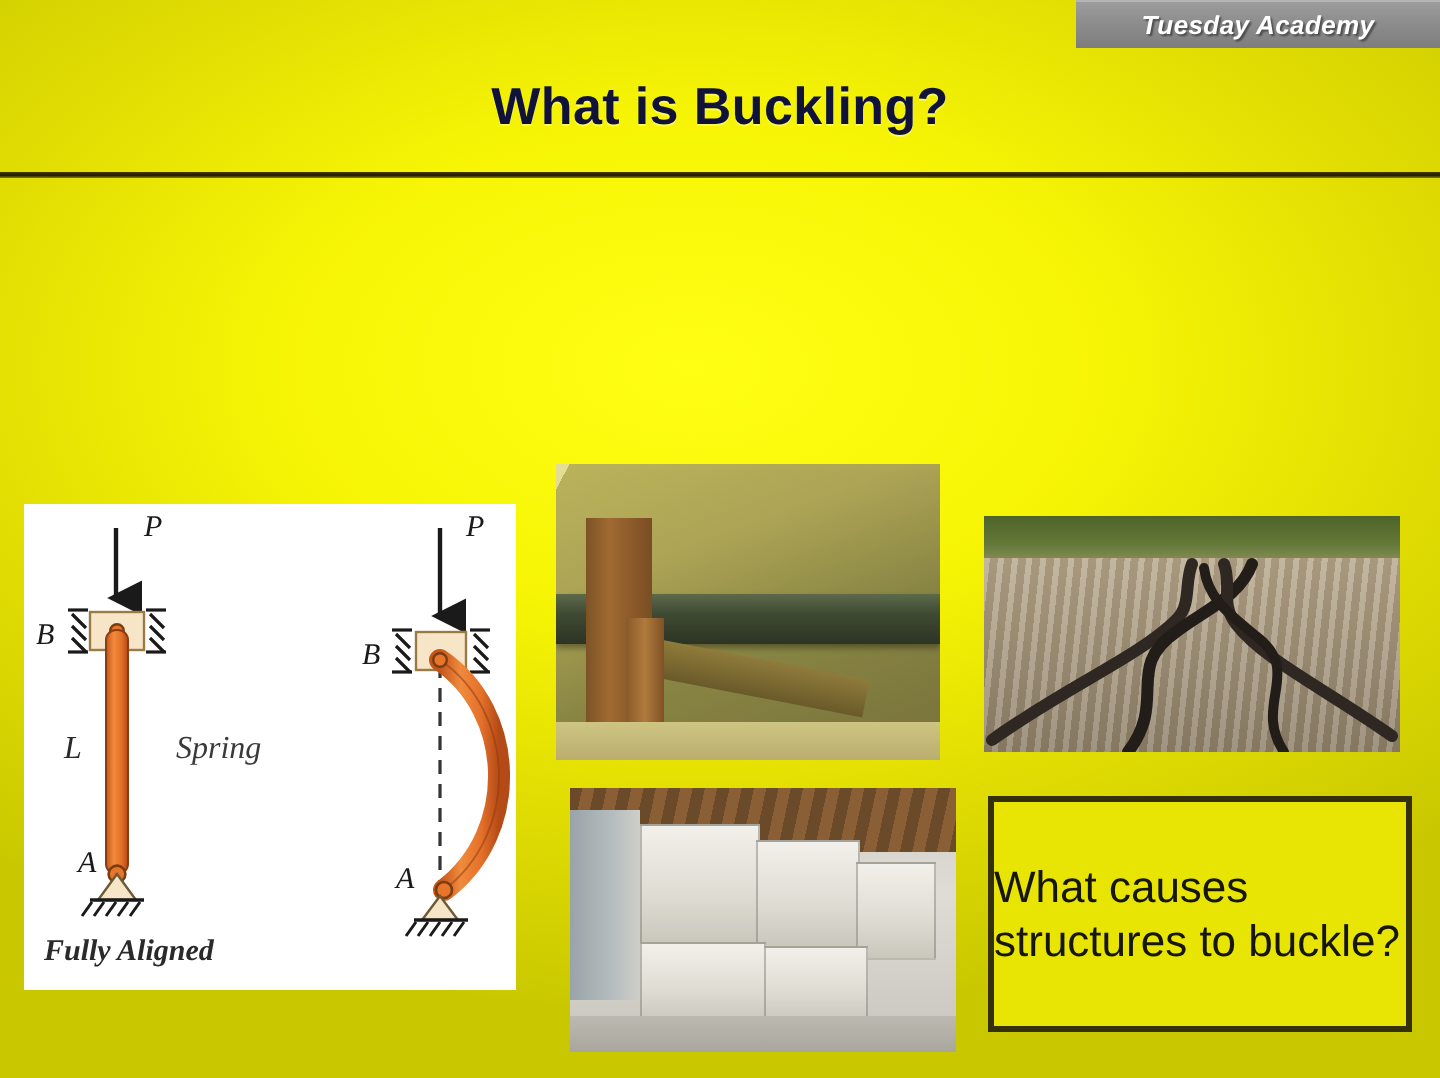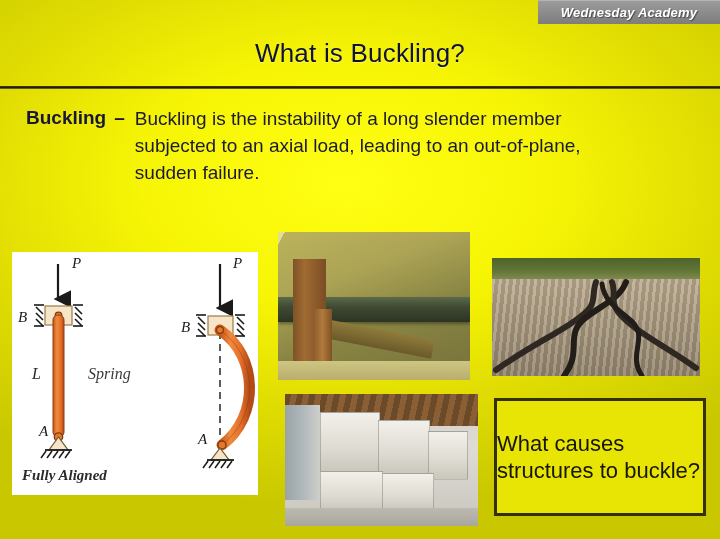--- a/index.html
+++ b/index.html
@@ -14,21 +14,21 @@
   
   #badge{position:absolute;left:538px;top:0;width:182px;height:24px;
     background:linear-gradient(180deg,#9d9d9d 0%,#8e8e8e 45%,#7d7d7d 100%);
     display:flex;align-items:center;justify-content:center;
     box-shadow:inset 0 1px 0 #b5b5b5;}
   #badge span{color:#ffffff;font-size:13px;font-weight:bold;font-style:italic;
     letter-spacing:.2px;text-shadow:1px 1px 1px rgba(0,0,0,.45);}
 
   
   #title{position:absolute;left:0;top:38px;width:720px;text-align:center;}
-  #title span{font-size:26px;font-weight:normal;color:#10123a;letter-spacing:.2px;
+  #title span{font-size:26px;font-weight:bold;color:#10123a;letter-spacing:.2px;
     text-shadow:0 1px 0 rgba(255,255,170,.5);}
   #rule{position:absolute;left:0;top:86px;width:720px;height:3px;
     background:linear-gradient(180deg,#4a3c06 0%,#1d1905 55%,#8a7f10 100%);}
 
   
   #body-block{position:absolute;left:26px;top:106px;width:668px;
     display:flex;align-items:flex-start;}
   #term{font-size:19px;font-weight:bold;color:#17173a;white-space:nowrap;
     padding-top:1px;}
   #dash{font-size:19px;font-weight:bold;color:#17173a;margin:0 10px 0 8px;padding-top:1px;}
@@ -91,33 +91,28 @@
     border:3px solid #33300a;background:#e8e404;
     display:flex;align-items:center;justify-content:center;text-align:left;}
   #callout span{font-size:22px;color:#16160a;line-height:1.25;}
 </style>
 </head>
 <body>
 
 <div id="slide">
 
   <div id="badge">
-    <span>Wednesday Academy</span>
+    <span>Tuesday Academy</span>
   </div>
 
   <div id="title">
     <span>What is Buckling?</span>
   </div>
   <div id="rule"></div>
 
-  <div id="body-block">
-    <div id="term">Buckling</div>
-    <div id="dash">–</div>
-    <div id="definition">Buckling is the instability of a long slender member subjected to an axial load, leading to an out-of-plane, sudden failure.</div>
-  </div>
 
   <div id="figure">
     <svg width="246" height="243" viewBox="0 0 246 243">
       <defs>
         <linearGradient id="memb" x1="0" y1="0" x2="1" y2="0">
           <stop offset="0%" stop-color="#c4551a"></stop>
           <stop offset="35%" stop-color="#f08a3c"></stop>
           <stop offset="70%" stop-color="#e4702a"></stop>
           <stop offset="100%" stop-color="#b44a16"></stop>
         </linearGradient>

